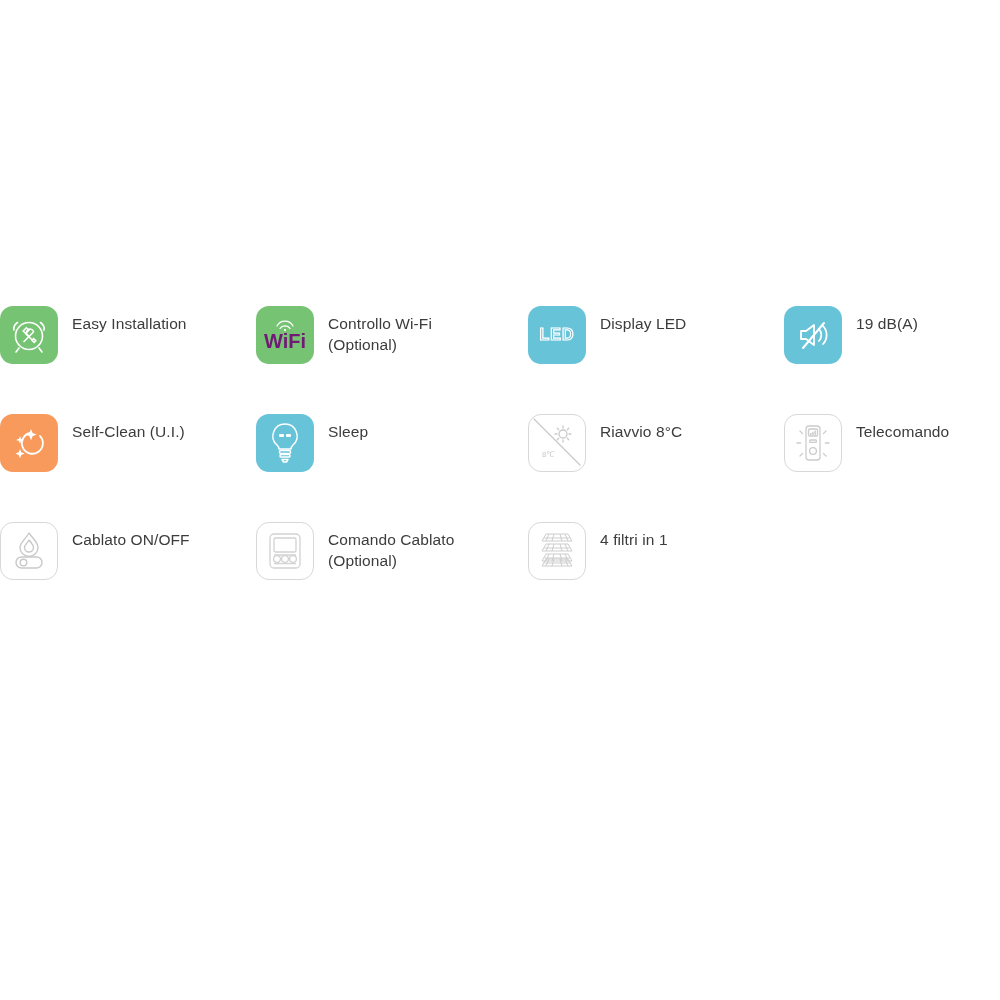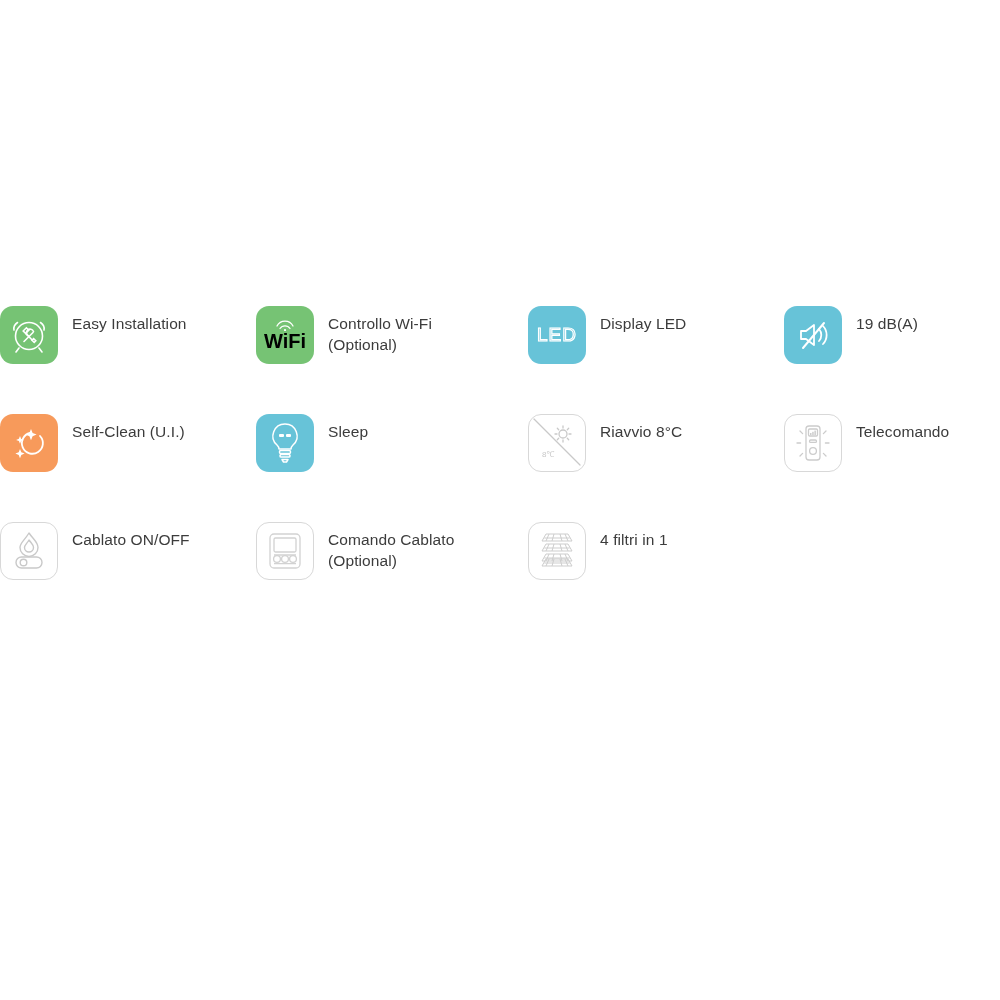--- a/index.html
+++ b/index.html
@@ -49,32 +49,32 @@
   .feature-label {
     font-size: 15.5px;
     line-height: 21px;
     color: #3c3c3c;
     padding-top: 7px;
     white-space: pre-line;
     letter-spacing: 0.1px;
   }
   .led-text {
     font-family: "Liberation Sans", sans-serif;
-    font-size: 19px;
-    font-weight: normal;
+    font-size: 16px;
+    font-weight: bold;
     letter-spacing: 1px;
     color: transparent;
     -webkit-text-stroke: 1.2px #ffffff;
     text-shadow: none;
   }
   .wifi-text {
     font-family: "Liberation Sans", sans-serif;
     font-size: 20px;
     font-weight: bold;
-    color: #000000;
+    color: #701a75;
     letter-spacing: 0px;
     line-height: 20px;
   }
   .wifi-wrap { display:flex; flex-direction:column; align-items:center; justify-content:center; }
 </style>
 </head>
 <body>
 
 <div class="feature-grid">
 

